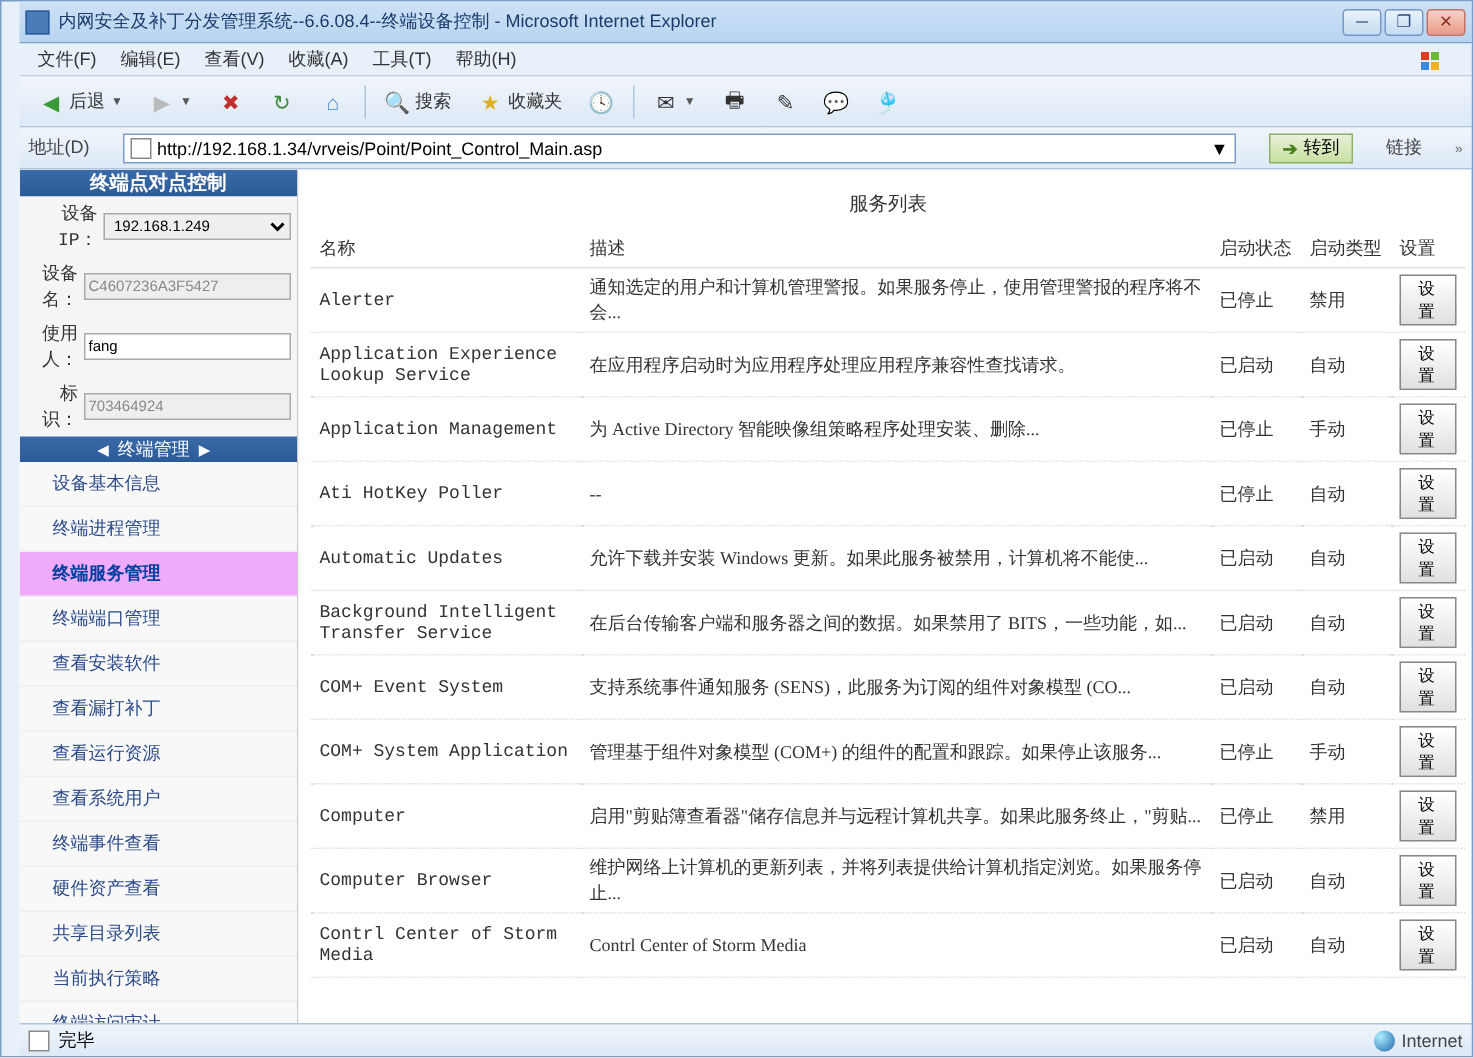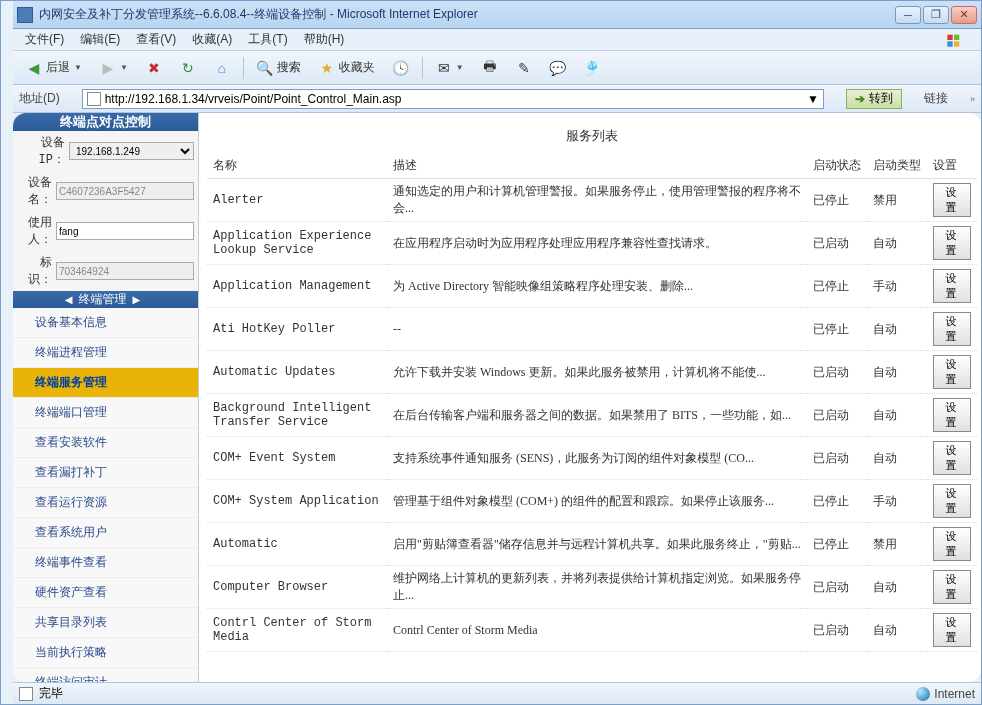--- a/index.html
+++ b/index.html
@@ -30,35 +30,35 @@
 
 .addrbar { height:28px; background:linear-gradient(#f0f5fb,#dde9f6); display:flex; align-items:center; padding:0 6px; gap:22px; border-bottom:1px solid #b0c4de; }
 .addrbar .lbl { color:#444; }
 .urlbox { flex:1; height:20px; background:#fff; border:1px solid #7a9ec8; display:flex; align-items:center; padding:0 4px; gap:4px; }
 .urlbox .pageico { width:14px; height:14px; background:#fff; border:1px solid #888; }
 .urlbox input { flex:1; border:none; outline:none; font-size:12px; font-family:inherit; }
 .gobtn { height:20px; padding:0 8px; background:linear-gradient(#e8f0d8,#c8e0a0); border:1px solid #8ab060; display:flex; align-items:center; gap:4px; cursor:pointer; }
 .gobtn .arrow { color:#4a8020; font-weight:bold; }
 
 
-.content { flex:1; display:flex; background:#fff; overflow:hidden;border-radius:13px; }
+.content { flex:1; display:flex; background:#fff; overflow:hidden; }
 
 
 .sidebar { width:186px; background:#fff; display:flex; flex-direction:column; border-right:1px solid #ccc; overflow:hidden; }
 .side-header { height:24px; background:linear-gradient(#3a6aa8,#2a5a98); color:#fff; display:flex; align-items:center; justify-content:center; font-weight:bold; font-size:13px; }
 .field-row { display:flex; align-items:center; padding:3px 4px; gap:4px; background:#f5f5f5; }
 .field-row .flbl { width:48px; text-align:right; color:#333;font-family:Liberation Mono, monospace; }
 .field-row input, .field-row select { flex:1; height:18px; border:1px solid #aaa; font-size:10px; padding:0 2px; font-family:inherit; }
 .field-row input[readonly] { background:#eee; color:#888; }
 .section-bar { height:24px; background:linear-gradient(#3a6aa8,#2a5a98); color:#fff; display:flex; align-items:center; padding:0 8px; font-size:12px; cursor:pointer; }
 .section-bar .exp { font-size:10px; margin-right:6px; }
 .section-bar.center { justify-content:center; }
 .navlist { background:#f8f8f8; }
 .navitem { padding:6px 10px 6px 22px; color:#2a4a8a; cursor:pointer; border-bottom:1px solid #eee; }
-.navitem.active { color:#0040a0; font-weight:bold; background:#eab308; }
+.navitem.active { color:#0040a0; font-weight:bold; background:#f0abfc; }
 .side-spacer { flex:1; }
 
 
 .main { flex:1; overflow:auto; background:#fff; padding:8px 4px 4px 8px; }
 .tblcap { text-align:center; font-size:13px; padding:6px 0 8px 0; color:#333; }
 table.svc { width:100%; border-collapse:collapse; font-size:12px; }
 table.svc th { text-align:left; font-weight:normal; color:#333; padding:4px 6px; border-bottom:1px solid #ddd; background:#fff; }
 table.svc td { padding:4px 6px; vertical-align:middle; border-bottom:1px dotted #ddd; color:#333; }
 table.svc td.name { font-family:"Courier New",monospace; color:#333; width:180px; }
 table.svc td.desc { font-family:SimSun,serif; color:#333; }
@@ -290,21 +290,21 @@
                 <td><button class="settings-btn">设 置</button></td>
               </tr>
               <tr>
                 <td class="name">COM+ System Application</td>
                 <td class="desc">管理基于组件对象模型 (COM+) 的组件的配置和跟踪。如果停止该服务...</td>
                 <td>已停止</td>
                 <td>手动</td>
                 <td><button class="settings-btn">设 置</button></td>
               </tr>
               <tr>
-                <td class="name">Automatic</td>
+                <td class="name">Computer</td>
                 <td class="desc">启用"剪贴簿查看器"储存信息并与远程计算机共享。如果此服务终止，"剪贴...</td>
                 <td>已停止</td>
                 <td>禁用</td>
                 <td><button class="settings-btn">设 置</button></td>
               </tr>
               <tr>
                 <td class="name">Computer Browser</td>
                 <td class="desc">维护网络上计算机的更新列表，并将列表提供给计算机指定浏览。如果服务停止...</td>
                 <td>已启动</td>
                 <td>自动</td>

